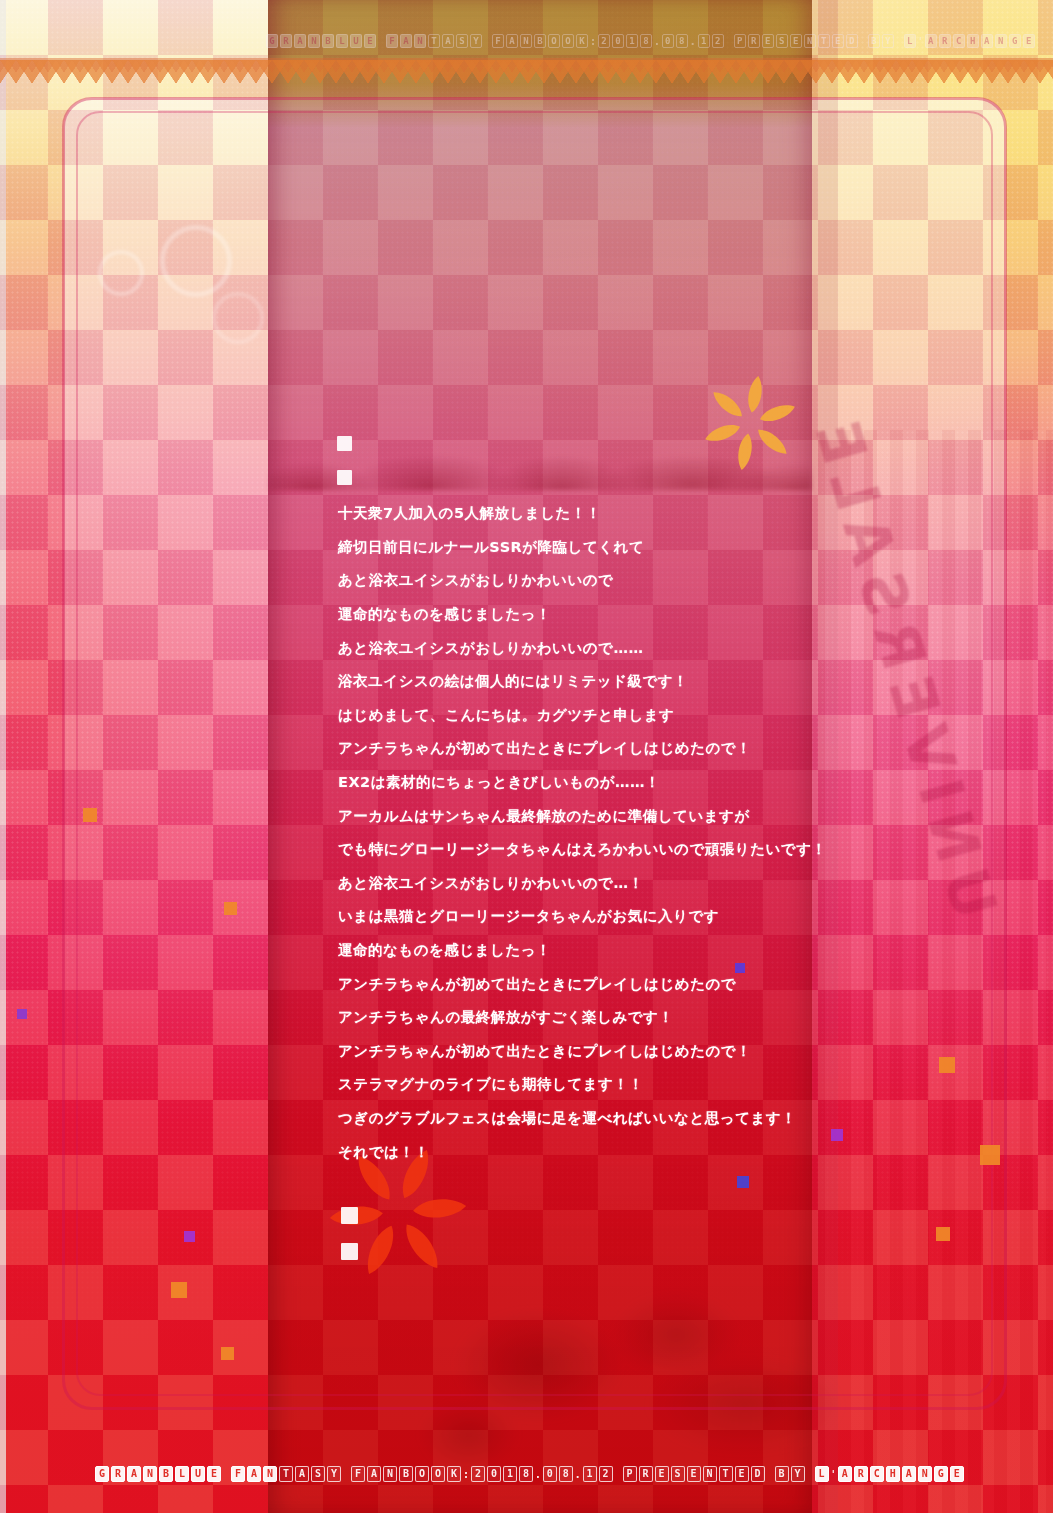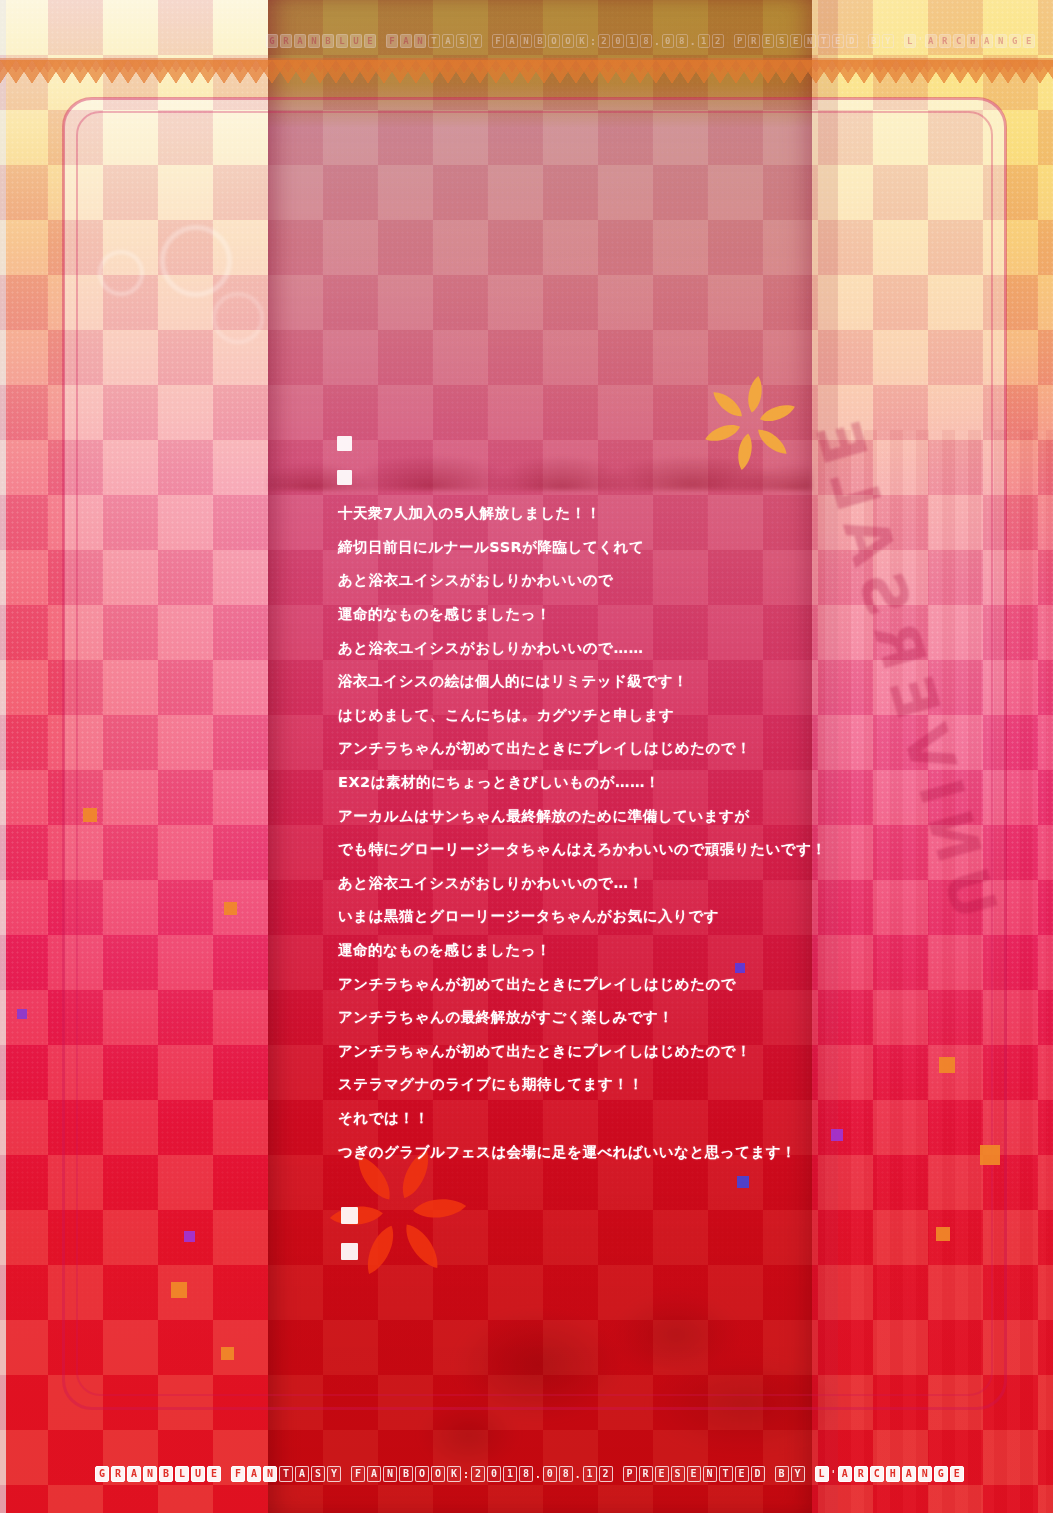--- a/index.html
+++ b/index.html
@@ -281,22 +281,22 @@
       <div class="aw-line">EX2は素材的にちょっときびしいものが……！</div>
       <div class="aw-line">アーカルムはサンちゃん最終解放のために準備していますが</div>
       <div class="aw-line">でも特にグローリージータちゃんはえろかわいいので頑張りたいです！</div>
       <div class="aw-line">あと浴衣ユイシスがおしりかわいいので…！</div>
       <div class="aw-line">いまは黒猫とグローリージータちゃんがお気に入りです</div>
       <div class="aw-line">運命的なものを感じましたっ！</div>
       <div class="aw-line">アンチラちゃんが初めて出たときにプレイしはじめたので</div>
       <div class="aw-line">アンチラちゃんの最終解放がすごく楽しみです！</div>
       <div class="aw-line">アンチラちゃんが初めて出たときにプレイしはじめたので！</div>
       <div class="aw-line">ステラマグナのライブにも期待してます！！</div>
+      <div class="aw-line">つぎのグラブルフェスは会場に足を運べればいいなと思ってます！</div>
       <div class="aw-line">それでは！！</div>
-      <div class="aw-line">つぎのグラブルフェスは会場に足を運べればいいなと思ってます！</div>
     </div>
 
   <div class="credit-row footer-row">
       <span class="cb filled">G</span>
       <span class="cb filled">R</span>
       <span class="cb filled">A</span>
       <span class="cb filled">N</span>
       <span class="cb filled">B</span>
       <span class="cb filled">L</span>
       <span class="cb filled">U</span>

